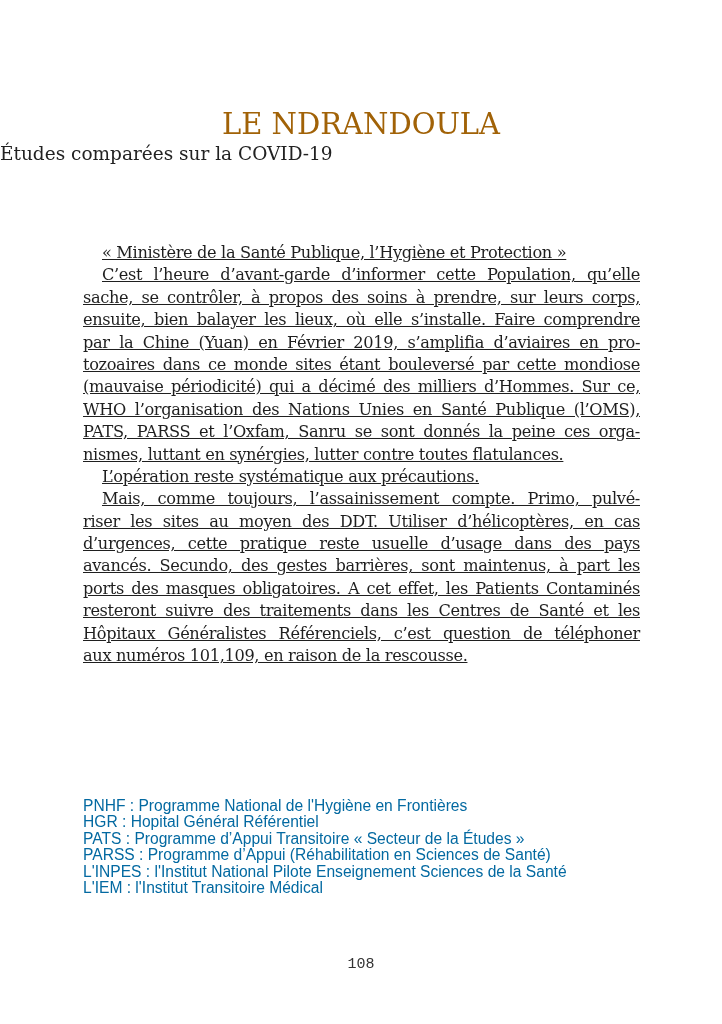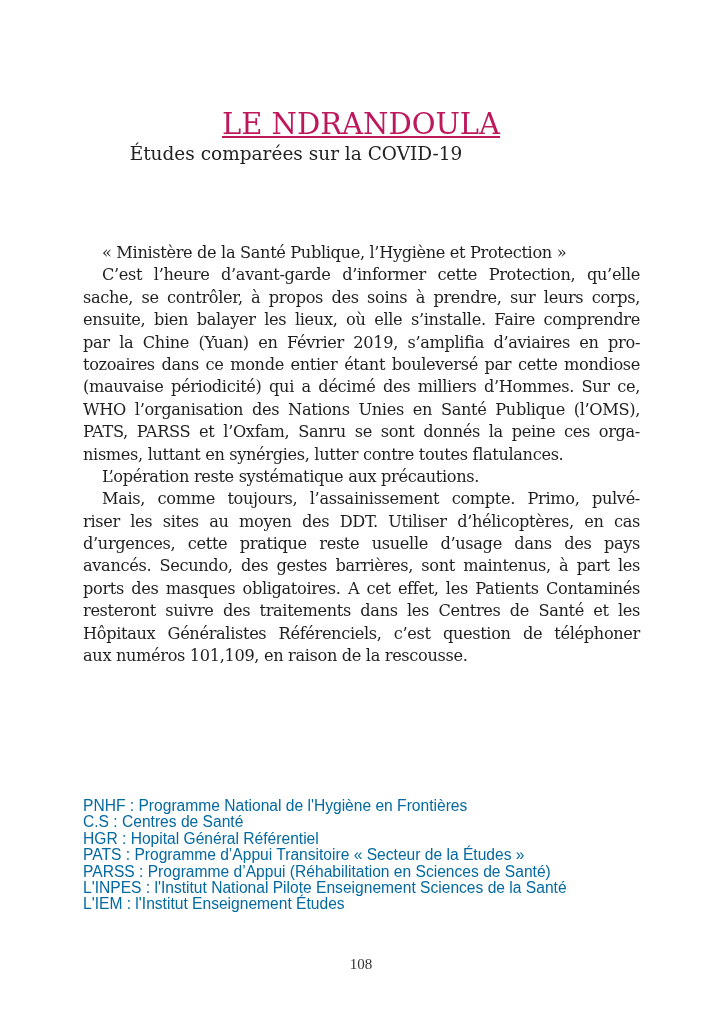--- a/index.html
+++ b/index.html
@@ -1,81 +1,79 @@
 <!DOCTYPE html>
 <html><head>
 <meta charset="utf-8">
 <style>
   html, body { margin: 0; padding: 0; background: #ffffff; }
   body { width: 722px; height: 1024px; position: relative; overflow: hidden; color: #1f1f1f; }
   .page { position: absolute; left: 0; top: 0; width: 722px; height: 1024px; }
   .title {
     position: absolute; left: 0; width: 722px; top: 106px; text-align: center;
-    font-family: "DejaVu Serif", serif; font-size: 29px; line-height: 36px; color: #be185d;
+    font-family: "DejaVu Serif", serif; font-size: 29px; line-height: 36px; color: #a16207;
     letter-spacing: 0px;
-    text-decoration: underline;
   }
   .subtitle {
-    position: absolute; left: 0; width: 592px; top: 142px; text-align: center;
+    position: absolute; left: 0; width: 592px; top: 142px; text-align: left;
     font-family: "DejaVu Serif", serif; font-size: 18.5px; line-height: 24px; color: #222;
   }
   .body {
     position: absolute; left: 83px; width: 557px; top: 242px;
-    font-family: "DejaVu Serif", serif; font-size: 16.2px; color: #1f1f1f;
+    font-family: "DejaVu Serif", serif; font-size: 16.2px; color: #1f1f1f; text-decoration: underline;
   }
   .line {
     height: 22.4px; line-height: 22.4px; white-space: nowrap;
     text-align: justify; text-align-last: justify; overflow: visible;
     letter-spacing: -0.35px;
   }
   .line.last { text-align-last: left; }
   .line.indent { padding-left: 19px; }
   .footnotes {
     position: absolute; left: 83px; top: 798px; width: 560px;
     font-family: Liberation Sans, sans-serif; font-size: 15.6px; line-height: 16.4px; color: #0369a1;
   }
   .fn { white-space: nowrap; }
   .pagenum {
     position: absolute; left: 0; width: 722px; top: 956px; text-align: center;
-    font-family: Liberation Serif, serif; font-size: 15px; color: #333;
+    font-family: Liberation Mono, monospace; font-size: 15px; color: #333;
   }
 </style>
 </head>
 <body>
 
 <div class="page">
   <div class="title">LE NDRANDOULA</div>
   <div class="subtitle">Études comparées sur la COVID-19</div>
 
   <div class="body">
     <div class="line last indent">« Ministère de la Santé Publique, l’Hygiène et Protection »</div>
-    <div class="line indent">C’est l’heure d’avant-garde d’informer cette Protection, qu’elle</div>
+    <div class="line indent">C’est l’heure d’avant-garde d’informer cette Population, qu’elle</div>
     <div class="line">sache, se contrôler, à propos des soins à prendre, sur leurs corps,</div>
     <div class="line">ensuite, bien balayer les lieux, où elle s’installe. Faire comprendre</div>
     <div class="line">par la Chine (Yuan) en Février 2019, s’amplifia d’aviaires en pro-</div>
-    <div class="line">tozoaires dans ce monde entier étant bouleversé par cette mondiose</div>
+    <div class="line">tozoaires dans ce monde sites étant bouleversé par cette mondiose</div>
     <div class="line">(mauvaise périodicité) qui a décimé des milliers d’Hommes. Sur ce,</div>
     <div class="line">WHO l’organisation des Nations Unies en Santé Publique (l’OMS),</div>
     <div class="line">PATS, PARSS et l’Oxfam, Sanru se sont donnés la peine ces orga-</div>
     <div class="line last">nismes, luttant en synérgies, lutter contre toutes flatulances.</div>
     <div class="line last indent">L’opération reste systématique aux précautions.</div>
     <div class="line indent">Mais, comme toujours, l’assainissement compte. Primo, pulvé-</div>
     <div class="line">riser les sites au moyen des DDT. Utiliser d’hélicoptères, en cas</div>
     <div class="line">d’urgences, cette pratique reste usuelle d’usage dans des pays</div>
     <div class="line">avancés. Secundo, des gestes barrières, sont maintenus, à part les</div>
     <div class="line">ports des masques obligatoires. A cet effet, les Patients Contaminés</div>
     <div class="line">resteront suivre des traitements dans les Centres de Santé et les</div>
     <div class="line">Hôpitaux Généralistes Référenciels, c’est question de téléphoner</div>
     <div class="line last">aux numéros 101,109, en raison de la rescousse.</div>
   </div>
 
   <div class="footnotes">
     <div class="fn">PNHF : Programme National de l'Hygiène en Frontières</div>
-    <div class="fn">C.S : Centres de Santé</div>
     <div class="fn">HGR : Hopital Général Référentiel</div>
     <div class="fn">PATS : Programme d’Appui Transitoire « Secteur de la Études »</div>
     <div class="fn">PARSS : Programme d’Appui (Réhabilitation en Sciences de Santé)</div>
     <div class="fn">L'INPES : l'Institut National Pilote Enseignement Sciences de la Santé</div>
-    <div class="fn">L'IEM : l'Institut Enseignement Études</div>
+    <div class="fn">L'IEM : l'Institut Transitoire Médical</div>
   </div>
 
   <div class="pagenum">108</div>
 </div>
 
 </body></html>

